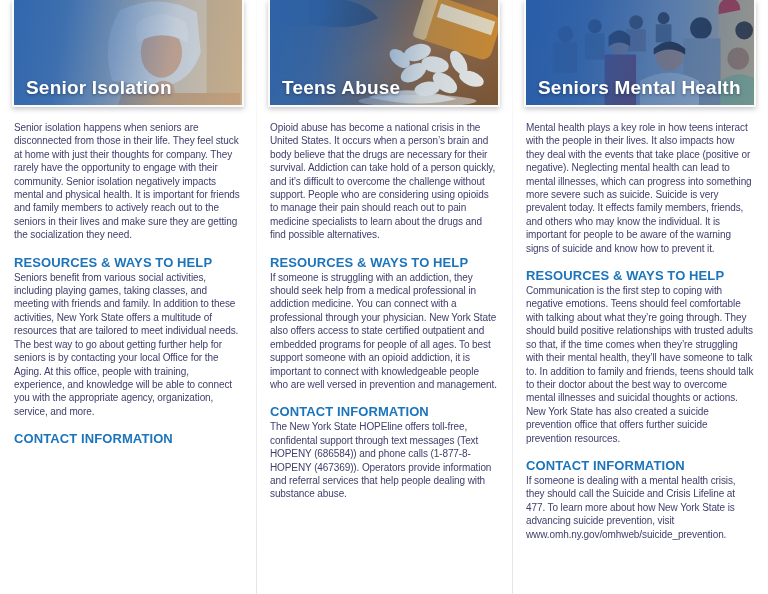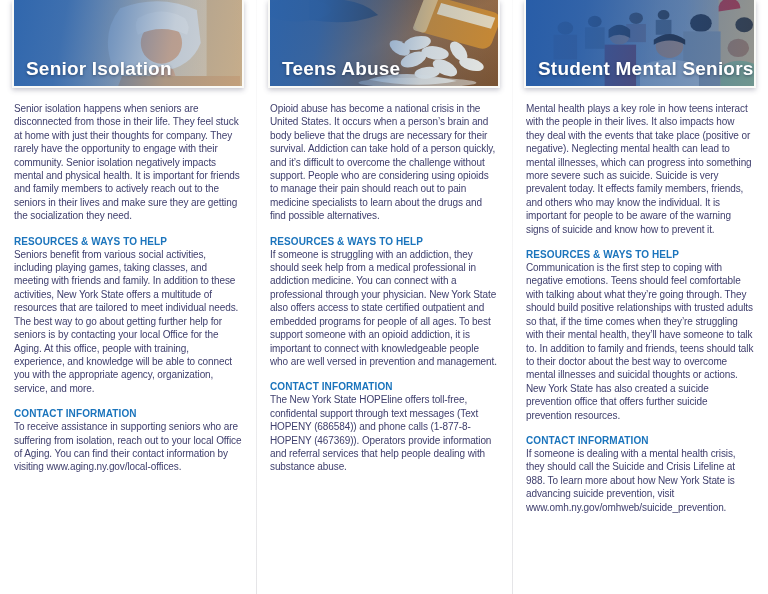--- a/index.html
+++ b/index.html
@@ -25,21 +25,21 @@
     background: linear-gradient(to bottom, rgba(40,40,60,0.02) 0%, rgba(40,40,60,0.05) 40%, rgba(40,40,60,0.12) 100%);
     z-index: 5;
   }
   .fold-1 { left: 256px; }
   .fold-2 { left: 512px; }
 
   
   .photo {
     position: relative;
     margin: 0 12px;
-    height: 88px;
+    height: 107px;
     border: 2px solid #fafaf7;
     border-top: none;
     box-shadow: 0 2px 5px rgba(60,60,90,0.30);
     overflow: hidden;
   }
   .photo svg { position: absolute; inset: 0; width: 100%; height: 100%; }
   .photo-overlay {
     position: absolute; inset: 0;
     background: linear-gradient(100deg,
       rgba(44,100,172,0.97) 0%,
@@ -70,21 +70,21 @@
   
   .panel-body { padding: 14px 14px 0 14px; }
   .panel-body p {
     color: #40406e;
     font-size: 10px;
     line-height: 13.4px;
     letter-spacing: -0.1px;
   }
   .section-heading {
     color: #1b74bc;
-    font-size: 10px;
+    font-size: 13px;
     font-weight: 700;
     letter-spacing: 0.1px;
     margin: 13px 0 1px 0;
     white-space: nowrap;
   }
 </style>
 </head>
 <body>
 
 <div class="page">
@@ -112,21 +112,20 @@
           <path d="M110 92 l120 0 l0 12 l-124 0 z" fill="#c9a279"></path>
         </svg>
         <div class="photo-overlay"></div>
         <h1 class="photo-title">Senior Isolation</h1>
       </div>
       <div class="panel-body">
         <p>Senior isolation happens when seniors are disconnected from those in their life. They feel stuck at home with just their thoughts for company. They rarely have the opportunity to engage with their community. Senior isolation negatively impacts mental and physical health. It is important for friends and family members to actively reach out to the seniors in their lives and make sure they are getting the socialization they need.</p>
         <h2 class="section-heading">RESOURCES &amp; WAYS TO HELP</h2>
         <p>Seniors benefit from various social activities, including playing games, taking classes, and meeting with friends and family. In addition to these activities, New York State offers a multitude of resources that are tailored to meet individual needs. The best way to go about getting further help for seniors is by contacting your local Office for the Aging. At this office, people with training, experience, and knowledge will be able to connect you with the appropriate agency, organization, service, and more.</p>
         <h2 class="section-heading">CONTACT INFORMATION</h2>
-        <p>To receive assistance in supporting seniors who are suffering from isolation, reach out to your local Office of Aging. You can find their contact information by visiting www.aging.ny.gov/local-offices.</p>
       </div>
     </section>
 
     <section class="panel">
       <div class="photo">
         <svg viewBox="0 0 232 104" preserveAspectRatio="none">
           <defs>
             <linearGradient id="opbg" x1="0" y1="0" x2="1" y2="1">
               <stop offset="0" stop-color="#6e4a2c"></stop>
               <stop offset="0.5" stop-color="#9a6b40"></stop>
@@ -195,25 +194,25 @@
           <path d="M84 36 q11 -12 22 0 l0 10 q-11 -8 -22 0 z" fill="#2c2018"></path>
           <rect x="80" y="54" width="32" height="50" fill="#7a3545"></rect>
           <circle cx="146" cy="56" r="14" fill="#b98a68"></circle>
           <path d="M130 48 q16 -14 32 0 l0 6 q-16 -10 -32 0 z" fill="#241a12"></path>
           <path d="M116 104 l0 -24 q30 -16 60 0 l0 24 z" fill="#b9c0c4"></path>
           <circle cx="216" cy="58" r="11" fill="#a87a56"></circle>
           <path d="M198 104 l0 -24 q18 -12 36 -2 l0 26 z" fill="#8fae83"></path>
           <circle cx="222" cy="30" r="9" fill="#3a3228"></circle>
         </svg>
         <div class="photo-overlay full-blue"></div>
-        <h1 class="photo-title">Student Mental Seniors</h1>
+        <h1 class="photo-title">Seniors Mental Health</h1>
       </div>
       <div class="panel-body">
         <p>Mental health plays a key role in how teens interact with the people in their lives. It also impacts how they deal with the events that take place (positive or negative). Neglecting mental health can lead to mental illnesses, which can progress into something more severe such as suicide. Suicide is very prevalent today. It effects family members, friends, and others who may know the individual. It is important for people to be aware of the warning signs of suicide and know how to prevent it.</p>
         <h2 class="section-heading">RESOURCES &amp; WAYS TO HELP</h2>
         <p>Communication is the first step to coping with negative emotions. Teens should feel comfortable with talking about what they’re going through. They should build positive relationships with trusted adults so that, if the time comes when they’re struggling with their mental health, they’ll have someone to talk to. In addition to family and friends, teens should talk to their doctor about the best way to overcome mental illnesses and suicidal thoughts or actions. New York State has also created a suicide prevention office that offers further suicide prevention resources.</p>
         <h2 class="section-heading">CONTACT INFORMATION</h2>
-        <p>If someone is dealing with a mental health crisis, they should call the Suicide and Crisis Lifeline at 988. To learn more about how New York State is advancing suicide prevention, visit www.omh.ny.gov/omhweb/suicide_prevention.</p>
+        <p>If someone is dealing with a mental health crisis, they should call the Suicide and Crisis Lifeline at 477. To learn more about how New York State is advancing suicide prevention, visit www.omh.ny.gov/omhweb/suicide_prevention.</p>
       </div>
     </section>
 
   </div>
 </div>
 
 </body></html>

